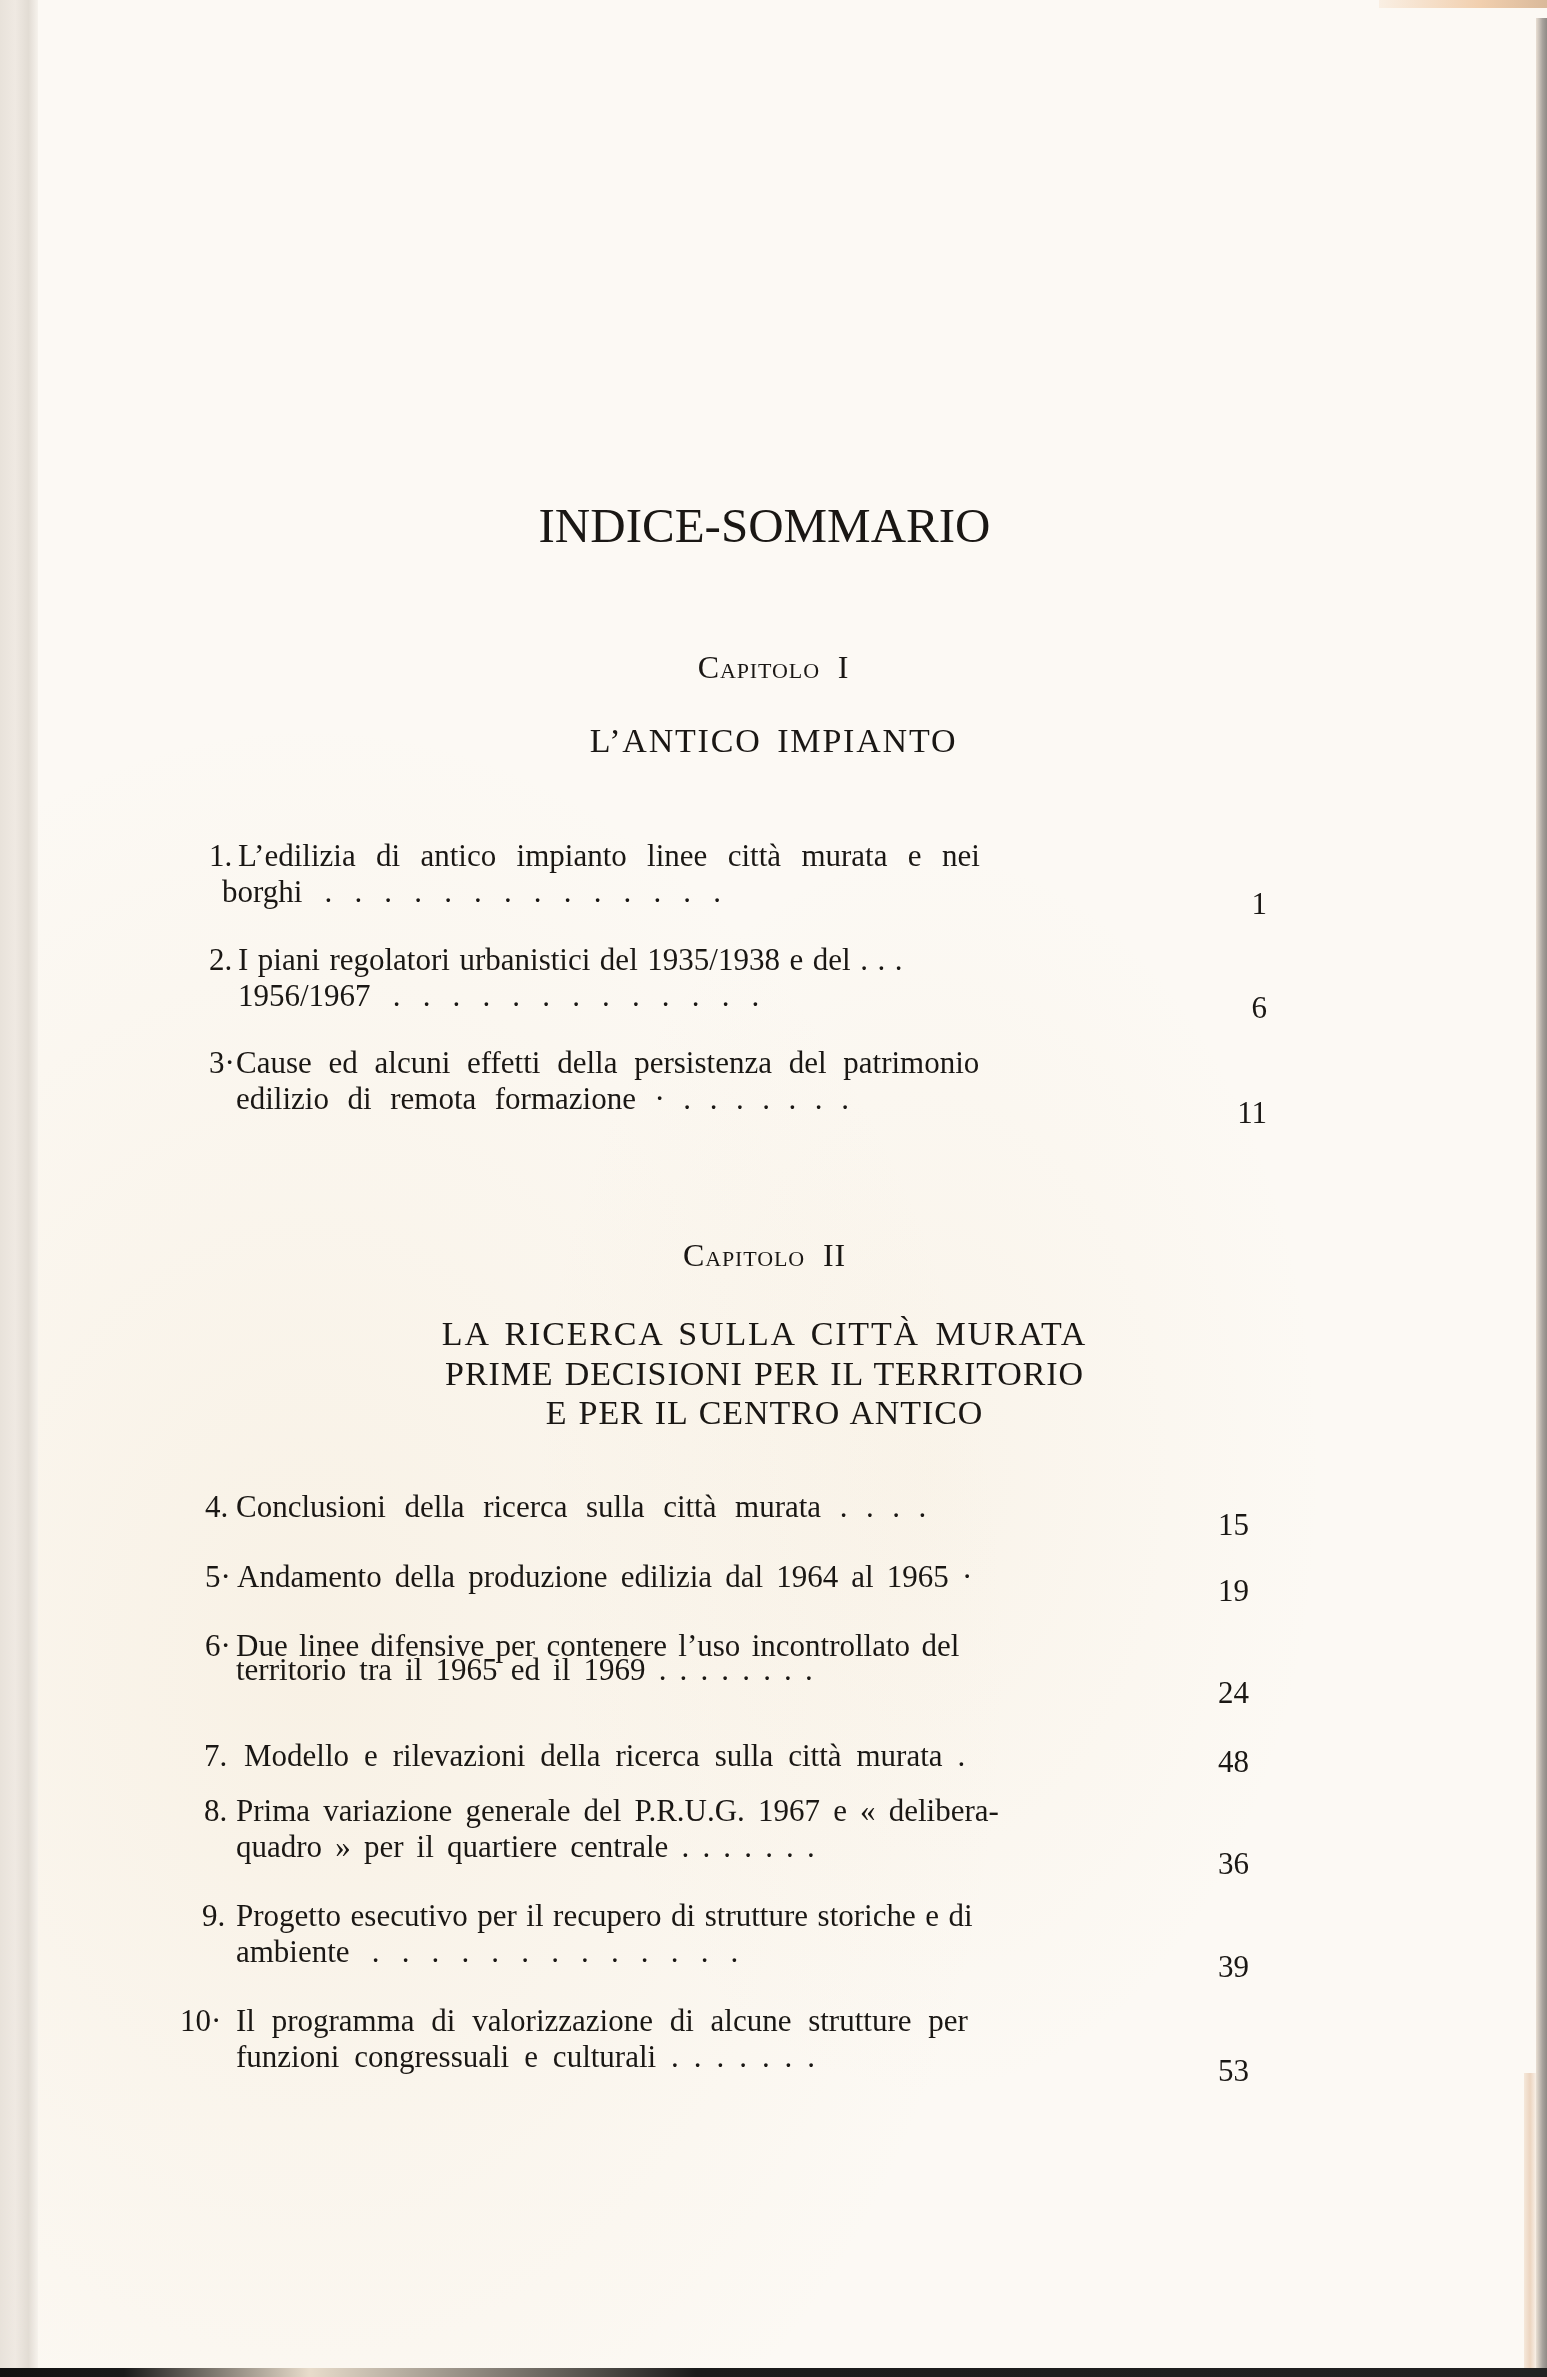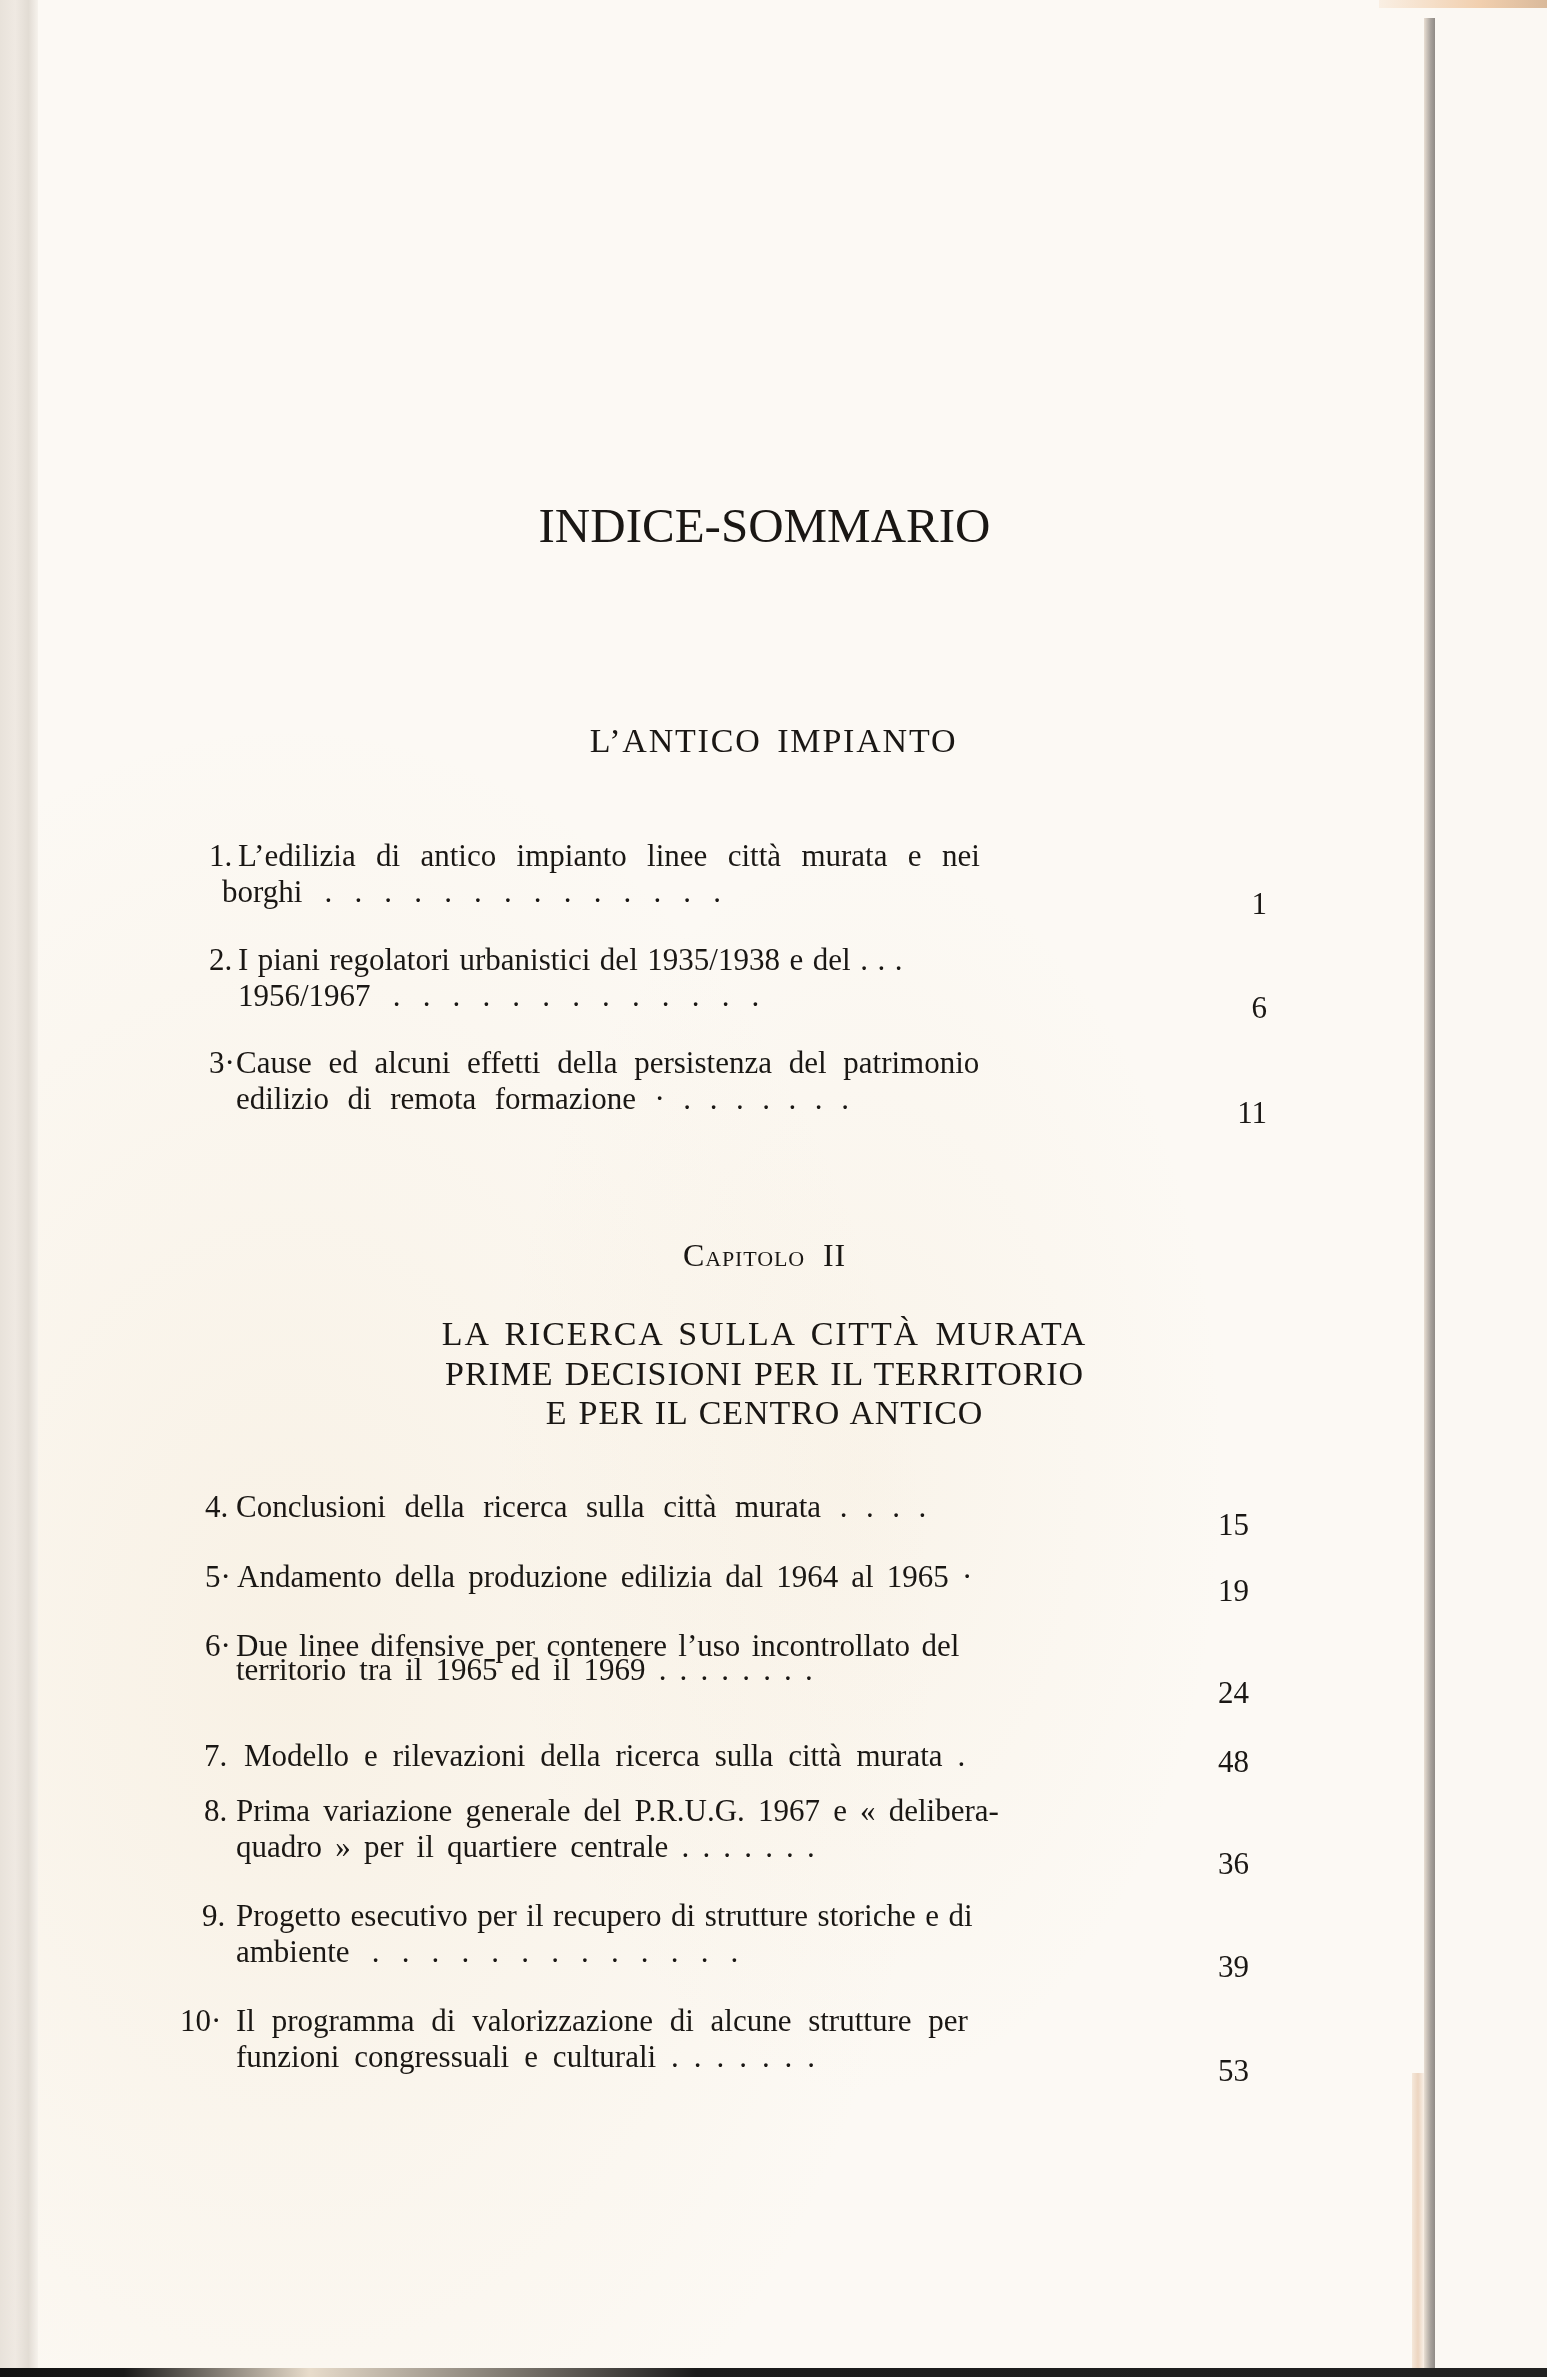--- a/index.html
+++ b/index.html
@@ -3,21 +3,21 @@
 <meta charset="utf-8">
 <style>
   html, body { margin:0; padding:0; }
   body {
     width:1547px; height:2377px; position:relative; overflow:hidden;
     background:#fbf8f3;
     font-family:"Liberation Serif","DejaVu Serif",serif;
     color:#1a1714;
   }
   .page {
-    position:absolute; left:0; top:0; width:1435px; height:2377px;
+    position:absolute; left:0; top:0; width:1547px; height:2377px;
     background:
       radial-gradient(ellipse at 20% 70%, rgba(230,205,160,0.18), rgba(0,0,0,0) 40%),
       radial-gradient(ellipse at 60% 62%, rgba(230,205,160,0.12), rgba(0,0,0,0) 30%),
       #fcf9f4;
   }
   .binding-left {
     position:absolute; left:0; top:0; width:38px; height:2377px;
     background:linear-gradient(to right, #e8e2da 0%, #efe9e2 40%, #e2dcd4 75%, #f6f2ec 100%);
   }
   .top-edge {
@@ -51,20 +51,24 @@
 
 <div class="page">
   <div class="binding-left"></div>
   <div class="top-edge"></div>
   <div class="right-edge"></div>
   <div class="right-edge-2"></div>
   <div class="bottom-edge"></div>
 
   <div class="center title">INDICE-SOMMARIO</div>
 
+  <div class="center chap-label" style="top:649px;">
+    <span class="sc">Capitolo</span>&nbsp;
+    <span>I</span>
+  </div>
   <div class="center chap-heading" style="top:721px;">L’ANTICO IMPIANTO</div>
 
   <div class="entry" style="left:209px; top:838px;">
     <span class="num">1.</span>
     <span class="line" style="left:29px; top:0; word-spacing:12.6px;">L’edilizia di antico impianto linee città murata e nei</span>
     <span class="line" style="left:13px; top:36px; word-spacing:14.4px;">borghi . . . . . . . . . . . . . .</span>
   </div>
   <div class="pg" style="left:1204px; top:886px;">1</div>
 
   <div class="entry" style="left:209px; top:942px;">

